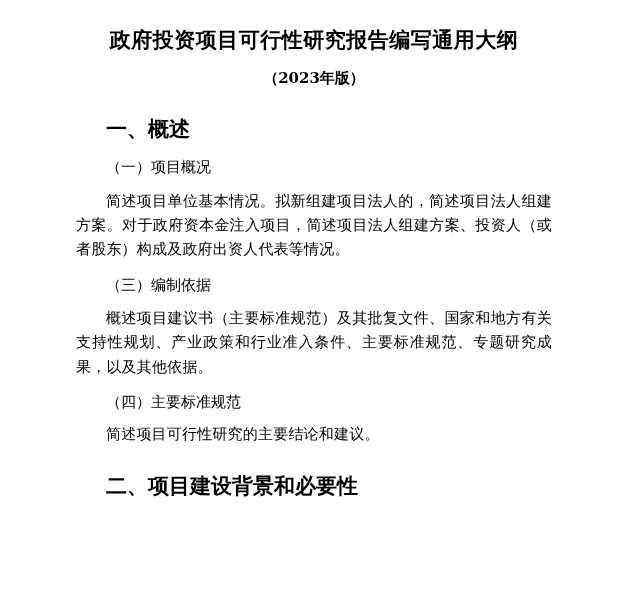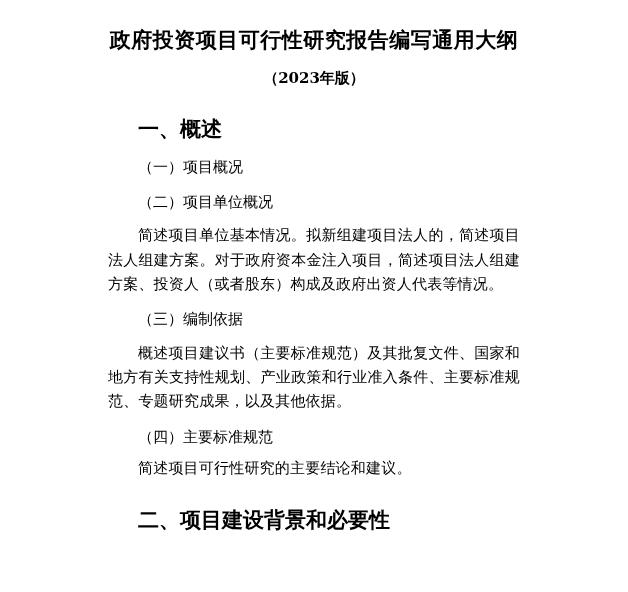--- a/index.html
+++ b/index.html
@@ -12,21 +12,21 @@
     height: 592px;
     overflow: hidden;
     font-family: "DejaVu Serif", "Liberation Serif", serif;
     color: #000000;
   }
   .page {
     position: relative;
     width: 628px;
     height: 528px;
     box-sizing: border-box;
-    padding: 0 108px;
+    padding: 0 76px;
     background: #ffffff;
   }
   .doc-title {
     margin: 0;
     padding-top: 26px;
     text-align: center;
     font-size: 21px;
     font-weight: bold;
     letter-spacing: 0.5px;
     line-height: 1.3;
@@ -74,21 +74,20 @@
 
 <div class="page">
 
   <h1 class="doc-title">政府投资项目可行性研究报告编写通用大纲</h1>
   <div class="doc-subtitle">（2023年版）</div>
 
   <h2 class="section-heading">一、概述</h2>
 
   <h3 class="sub-heading">（一）项目概况</h3>
 
-  <h3 class="sub-heading">（二）项目单位概况</h3>
   <p class="body-para">简述项目单位基本情况。拟新组建项目法人的，简述项目法人组建方案。对于政府资本金注入项目，简述项目法人组建方案、投资人（或者股东）构成及政府出资人代表等情况。</p>
 
   <h3 class="sub-heading">（三）编制依据</h3>
   <p class="body-para">概述项目建议书（主要标准规范）及其批复文件、国家和地方有关支持性规划、产业政策和行业准入条件、主要标准规范、专题研究成果，以及其他依据。</p>
 
   <h3 class="sub-heading">（四）主要标准规范</h3>
   <p class="body-para tight">简述项目可行性研究的主要结论和建议。</p>
 
   <h2 class="section-heading">二、项目建设背景和必要性</h2>
 

